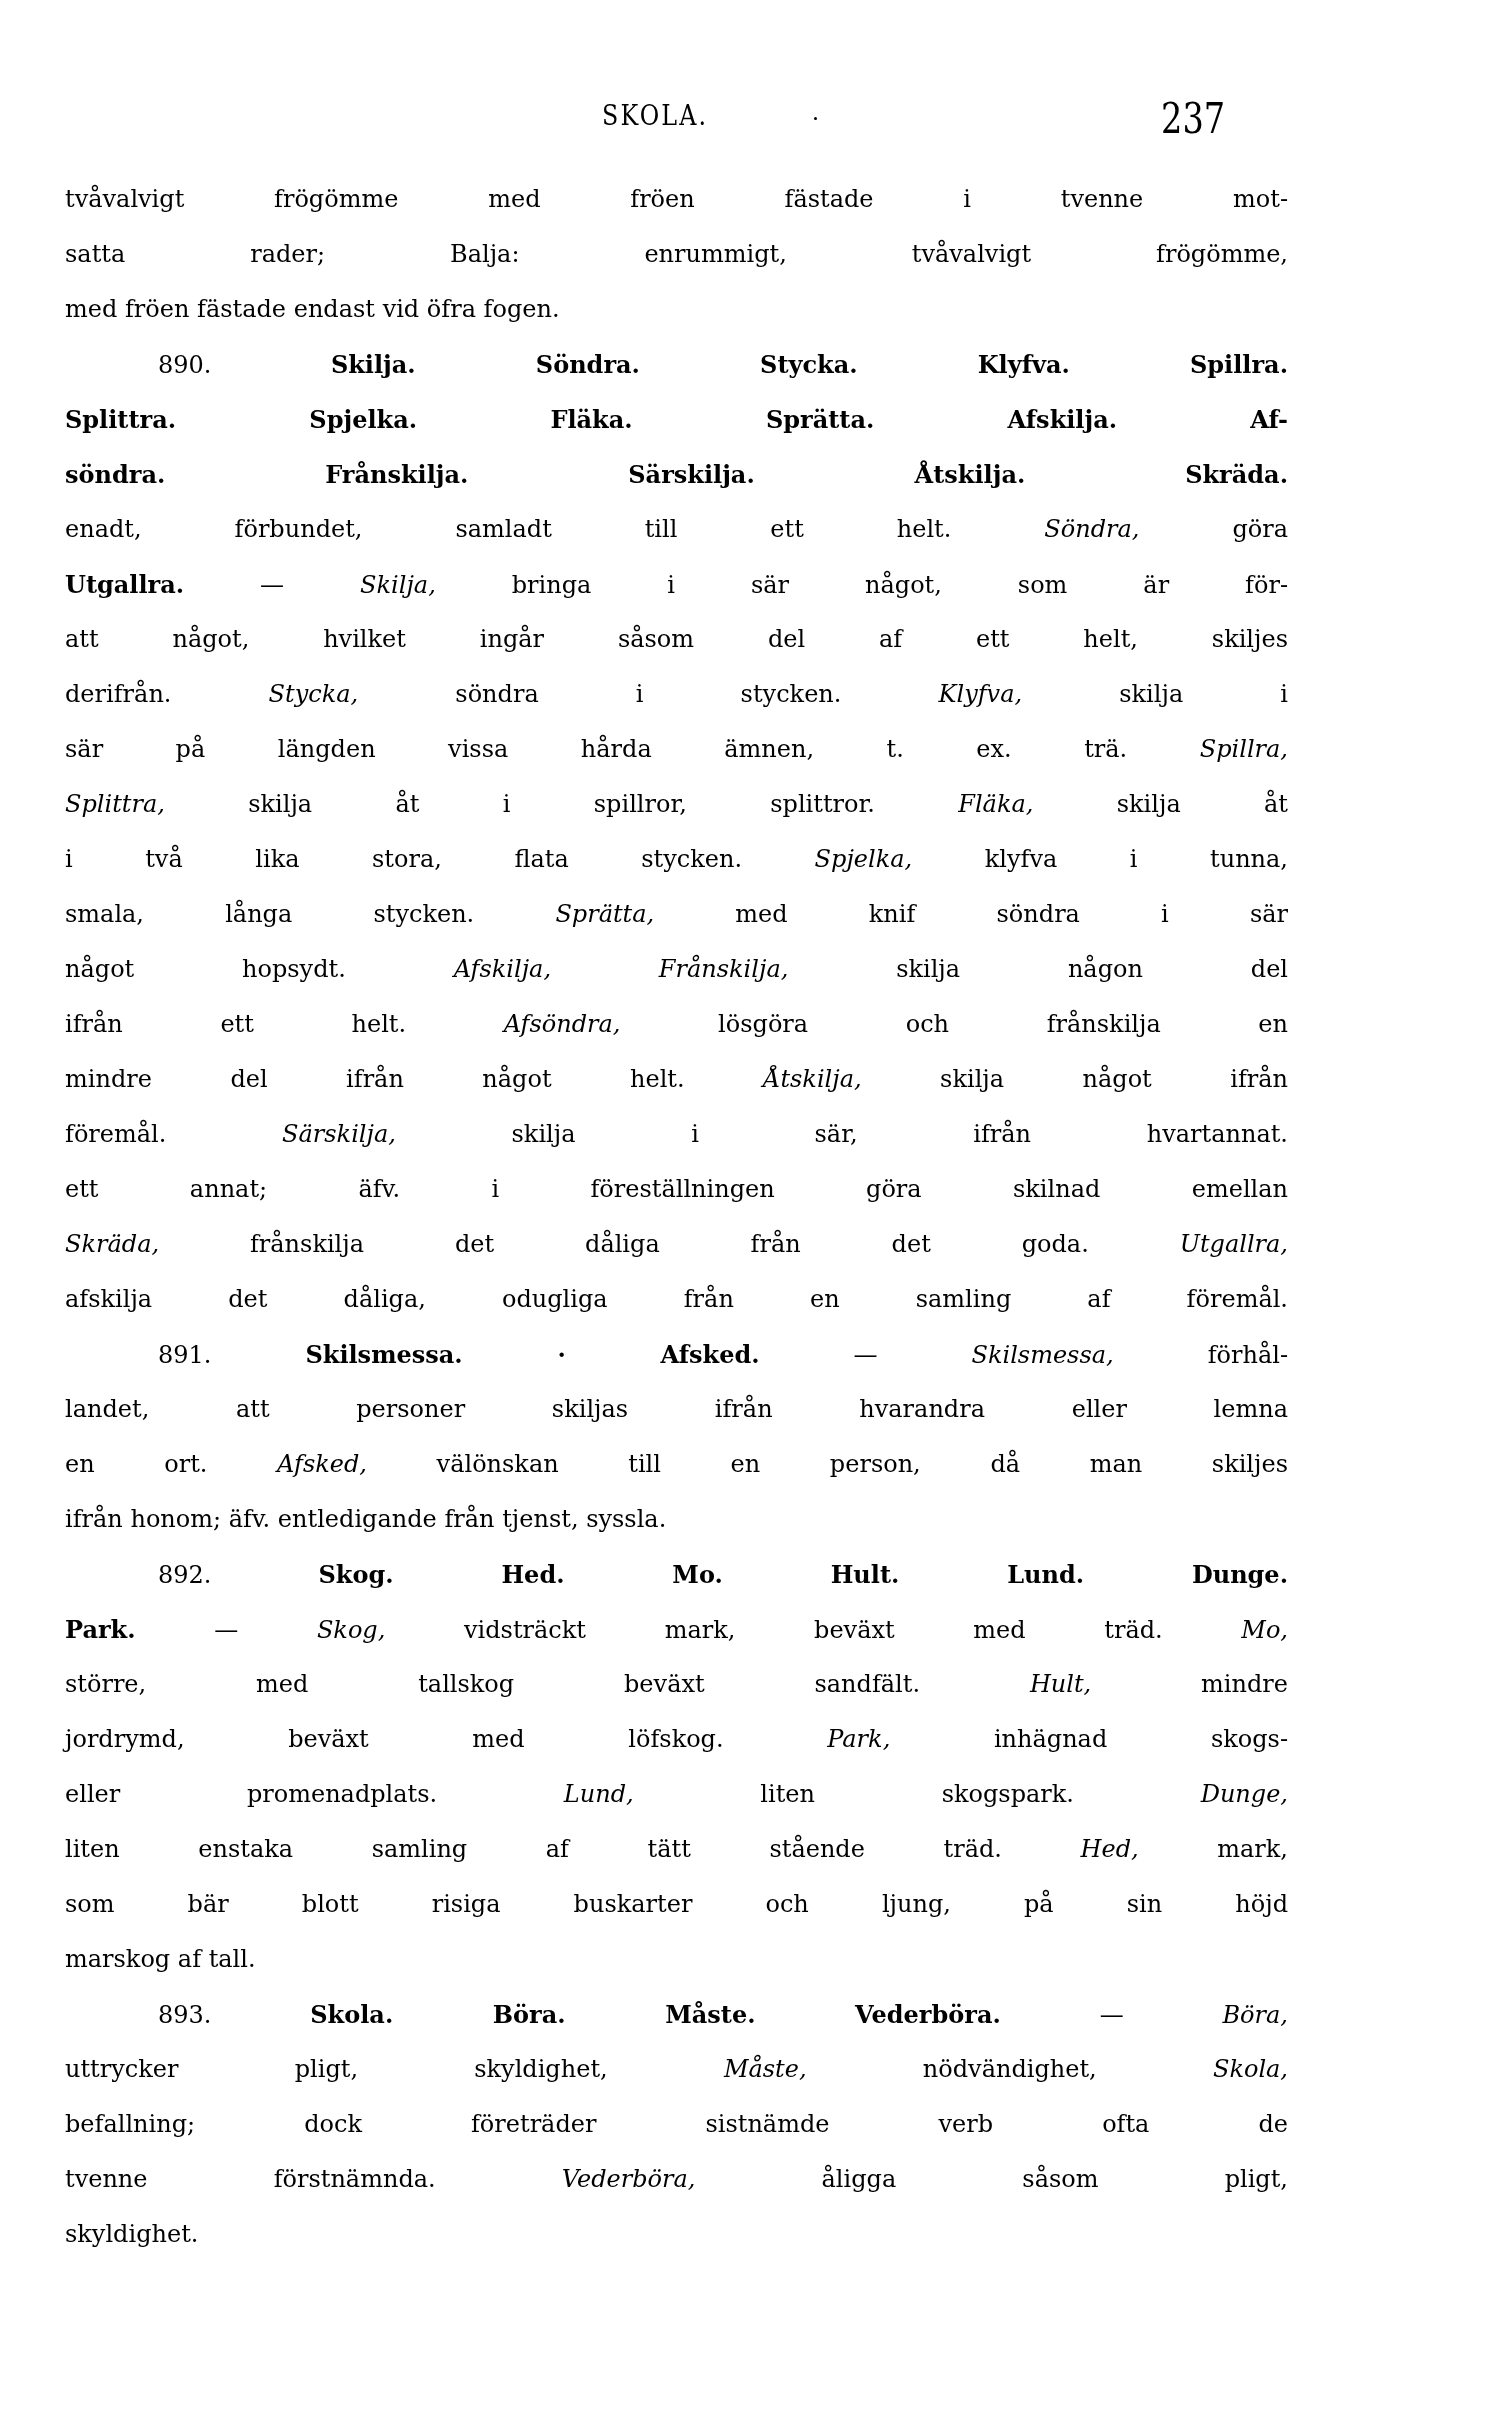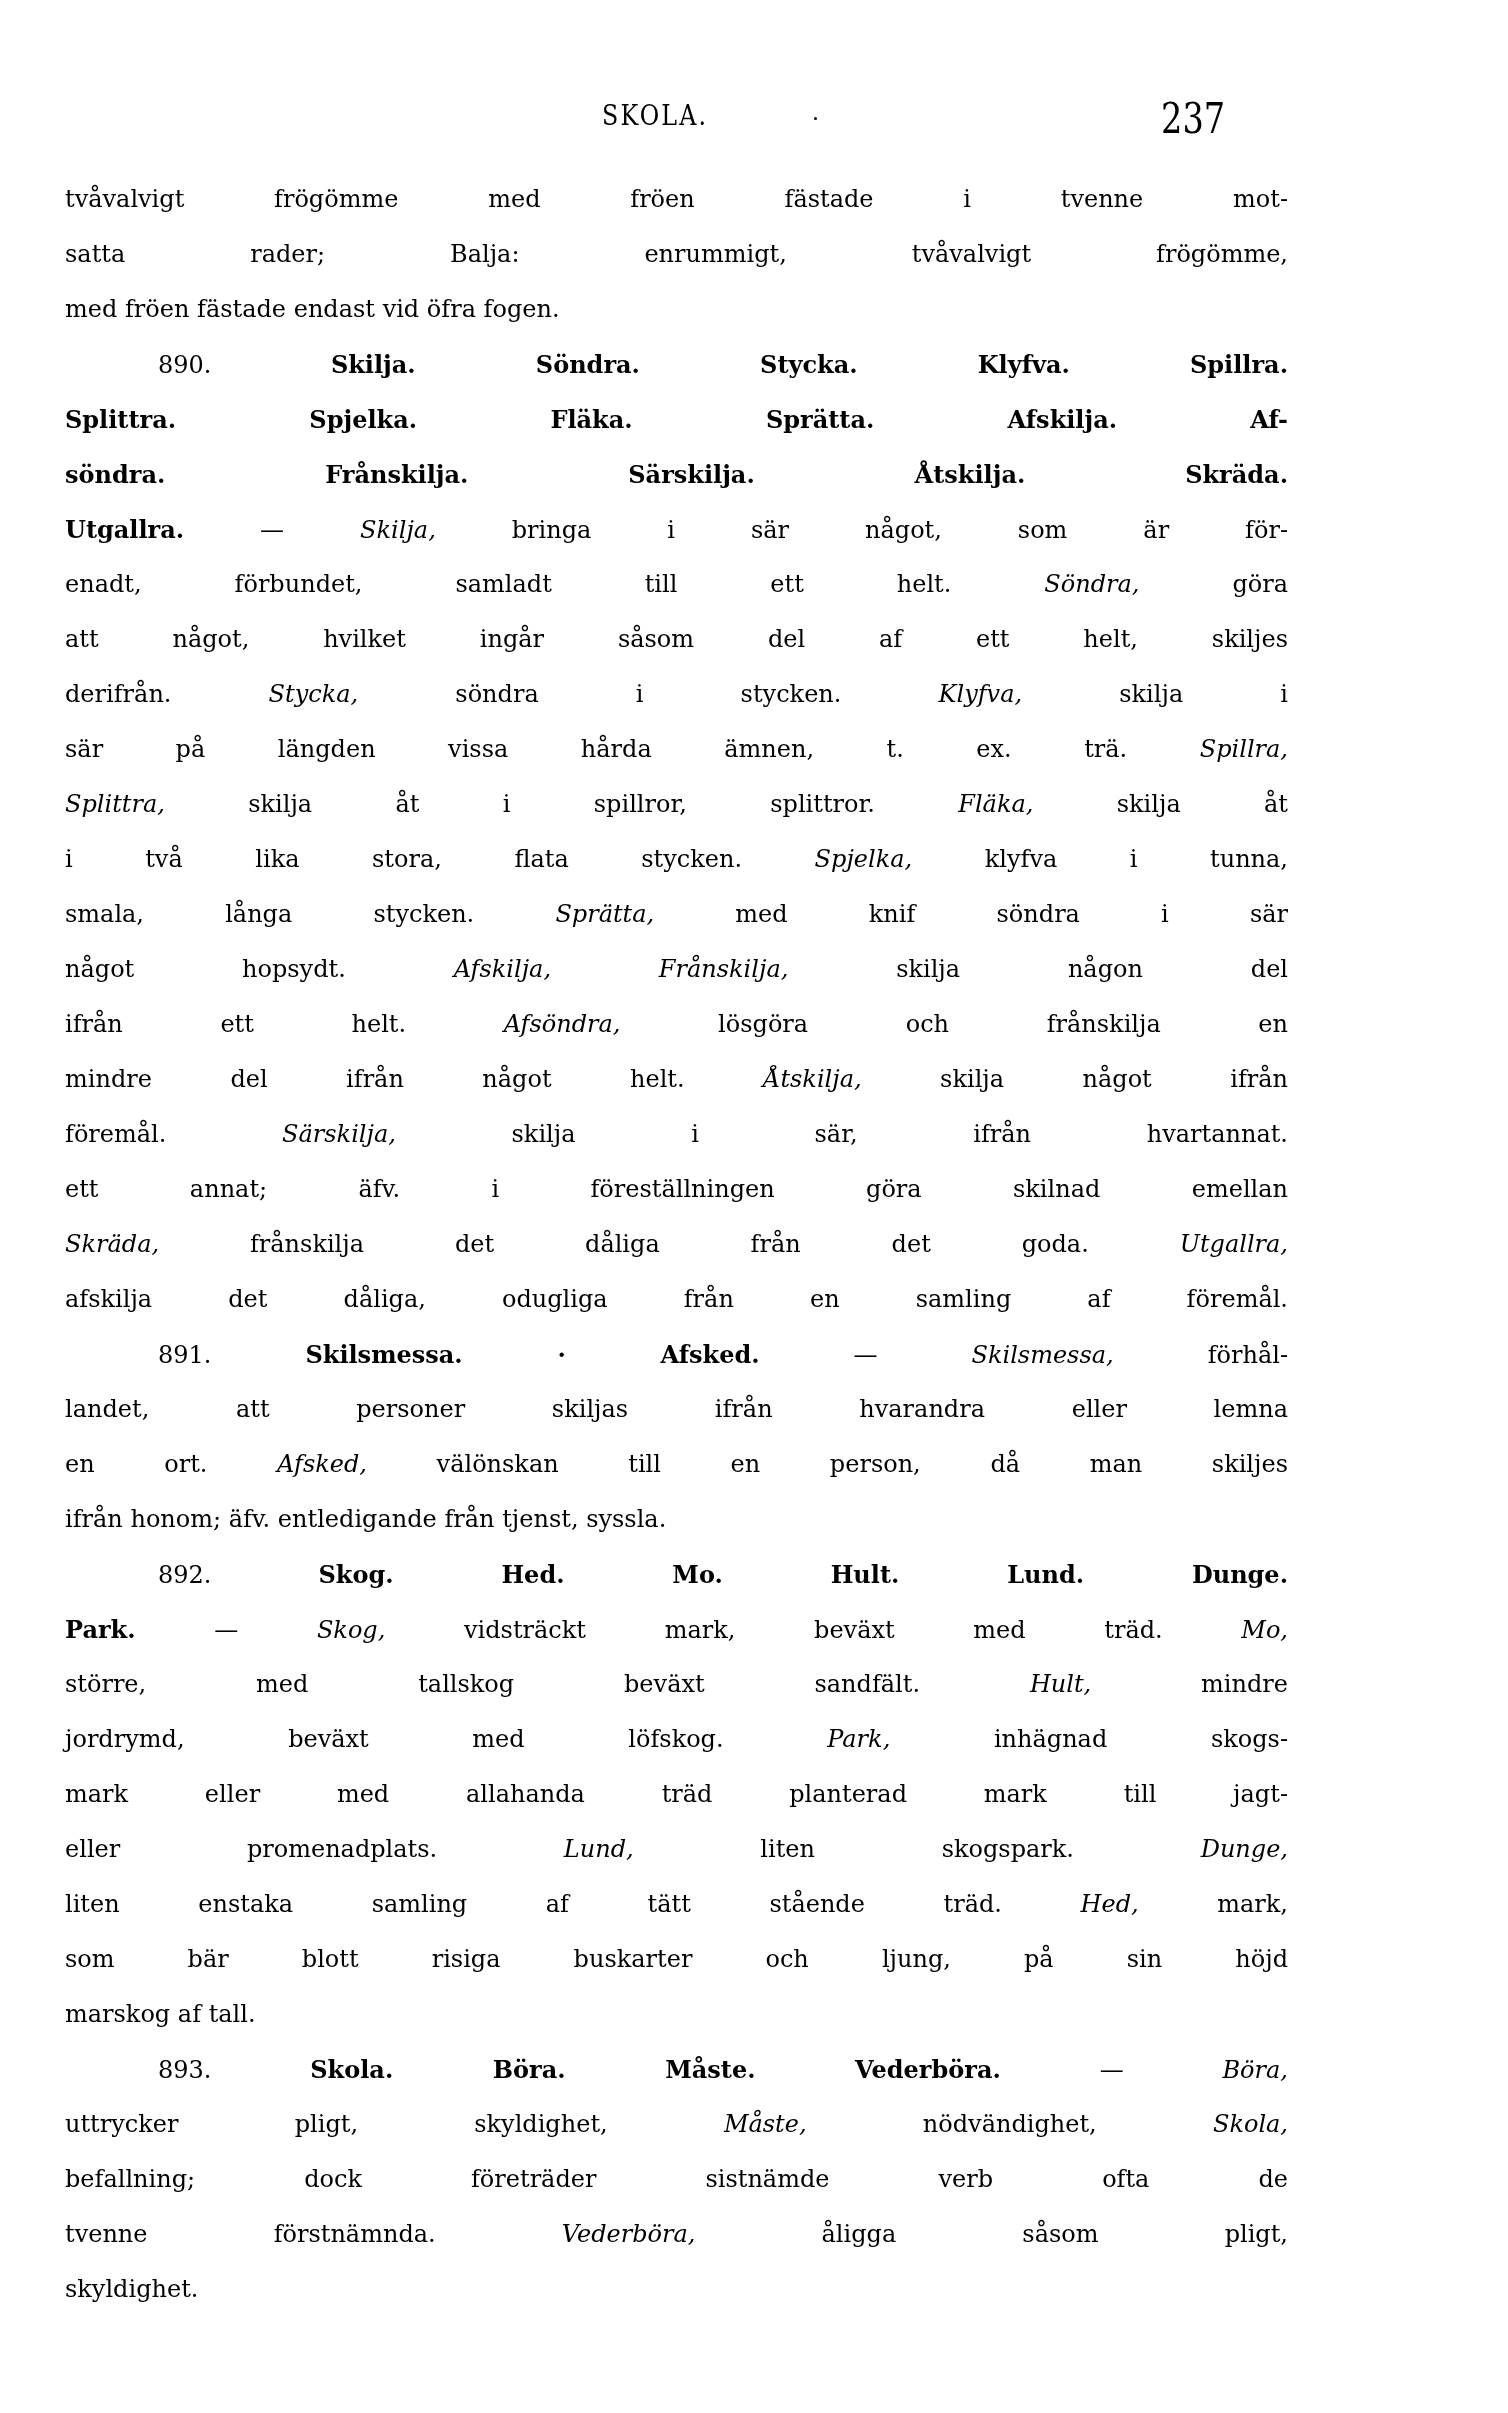--- a/index.html
+++ b/index.html
@@ -26,22 +26,22 @@
     <span class="head-title">SKOLA.</span>
     <span class="page-number">237</span>
   </div>
   <div class="body-text" id="body-text">
       <div class="line"><span class="seg">tvåvalvigt frögömme med fröen fästade i tvenne mot-</span></div>
       <div class="line"><span class="seg">satta rader; Balja: enrummigt, tvåvalvigt frögömme,</span></div>
       <div class="line last"><span class="seg">med fröen fästade endast vid öfra fogen.</span></div>
       <div class="line indent"><span class="seg">890. </span><b class="seg">Skilja. Söndra. Stycka. Klyfva. Spillra.</b></div>
       <div class="line"><b class="seg">Splittra. Spjelka. Fläka. Sprätta. Afskilja. Af-</b></div>
       <div class="line"><b class="seg">söndra. Frånskilja. Särskilja. Åtskilja. Skräda.</b></div>
+      <div class="line"><span class="seg">enadt, förbundet, samladt till ett helt. </span><i class="seg">Söndra,</i><span class="seg"> göra</span></div>
       <div class="line"><b class="seg">Utgallra.</b><span class="seg"> — </span><i class="seg">Skilja,</i><span class="seg"> bringa i sär något, som är för-</span></div>
-      <div class="line"><span class="seg">enadt, förbundet, samladt till ett helt. </span><i class="seg">Söndra,</i><span class="seg"> göra</span></div>
       <div class="line"><span class="seg">att något, hvilket ingår såsom del af ett helt, skiljes</span></div>
       <div class="line"><span class="seg">derifrån. </span><i class="seg">Stycka,</i><span class="seg"> söndra i stycken. </span><i class="seg">Klyfva,</i><span class="seg"> skilja i</span></div>
       <div class="line"><span class="seg">sär på längden vissa hårda ämnen, t. ex. trä. </span><i class="seg">Spillra,</i></div>
       <div class="line"><i class="seg">Splittra,</i><span class="seg"> skilja åt i spillror, splittror. </span><i class="seg">Fläka,</i><span class="seg"> skilja åt</span></div>
       <div class="line"><span class="seg">i två lika stora, flata stycken. </span><i class="seg">Spjelka,</i><span class="seg"> klyfva i tunna,</span></div>
       <div class="line"><span class="seg">smala, långa stycken. </span><i class="seg">Sprätta,</i><span class="seg"> med knif söndra i sär</span></div>
       <div class="line"><span class="seg">något hopsydt. </span><i class="seg">Afskilja, Frånskilja,</i><span class="seg"> skilja någon del</span></div>
       <div class="line"><span class="seg">ifrån ett helt. </span><i class="seg">Afsöndra,</i><span class="seg"> lösgöra och frånskilja en</span></div>
       <div class="line"><span class="seg">mindre del ifrån något helt. </span><i class="seg">Åtskilja,</i><span class="seg"> skilja något ifrån</span></div>
       <div class="line"><span class="seg">föremål. </span><i class="seg">Särskilja,</i><span class="seg"> skilja i sär, ifrån hvartannat.</span></div>
@@ -49,21 +49,20 @@
       <div class="line"><i class="seg">Skräda,</i><span class="seg"> frånskilja det dåliga från det goda. </span><i class="seg">Utgallra,</i></div>
       <div class="line"><span class="seg">afskilja det dåliga, odugliga från en samling af föremål.</span></div>
       <div class="line indent"><span class="seg">891. </span><b class="seg">Skilsmessa. · Afsked.</b><span class="seg"> — </span><i class="seg">Skilsmessa,</i><span class="seg"> förhål-</span></div>
       <div class="line"><span class="seg">landet, att personer skiljas ifrån hvarandra eller lemna</span></div>
       <div class="line"><span class="seg">en ort. </span><i class="seg">Afsked,</i><span class="seg"> välönskan till en person, då man skiljes</span></div>
       <div class="line last"><span class="seg">ifrån honom; äfv. entledigande från tjenst, syssla.</span></div>
       <div class="line indent"><span class="seg">892. </span><b class="seg">Skog. Hed. Mo. Hult. Lund. Dunge.</b></div>
       <div class="line"><b class="seg">Park.</b><span class="seg"> — </span><i class="seg">Skog,</i><span class="seg"> vidsträckt mark, beväxt med träd. </span><i class="seg">Mo,</i></div>
       <div class="line"><span class="seg">större, med tallskog beväxt sandfält. </span><i class="seg">Hult,</i><span class="seg"> mindre</span></div>
       <div class="line"><span class="seg">jordrymd, beväxt med löfskog. </span><i class="seg">Park,</i><span class="seg"> inhägnad skogs-</span></div>
-      <div class="line"><span class="seg">mark eller med allahanda träd planterad mark till jagt-</span></div>
       <div class="line"><span class="seg">eller promenadplats. </span><i class="seg">Lund,</i><span class="seg"> liten skogspark. </span><i class="seg">Dunge,</i></div>
       <div class="line"><span class="seg">liten enstaka samling af tätt stående träd. </span><i class="seg">Hed,</i><span class="seg"> mark,</span></div>
       <div class="line"><span class="seg">som bär blott risiga buskarter och ljung, på sin höjd</span></div>
       <div class="line last"><span class="seg">marskog af tall.</span></div>
       <div class="line indent"><span class="seg">893. </span><b class="seg">Skola. Böra. Måste. Vederböra.</b><span class="seg"> — </span><i class="seg">Böra,</i></div>
       <div class="line"><span class="seg">uttrycker pligt, skyldighet, </span><i class="seg">Måste,</i><span class="seg"> nödvändighet, </span><i class="seg">Skola,</i></div>
       <div class="line"><span class="seg">befallning; dock företräder sistnämde verb ofta de</span></div>
       <div class="line"><span class="seg">tvenne förstnämnda. </span><i class="seg">Vederböra,</i><span class="seg"> åligga såsom pligt,</span></div>
       <div class="line last"><span class="seg">skyldighet.</span></div>
     </div>

